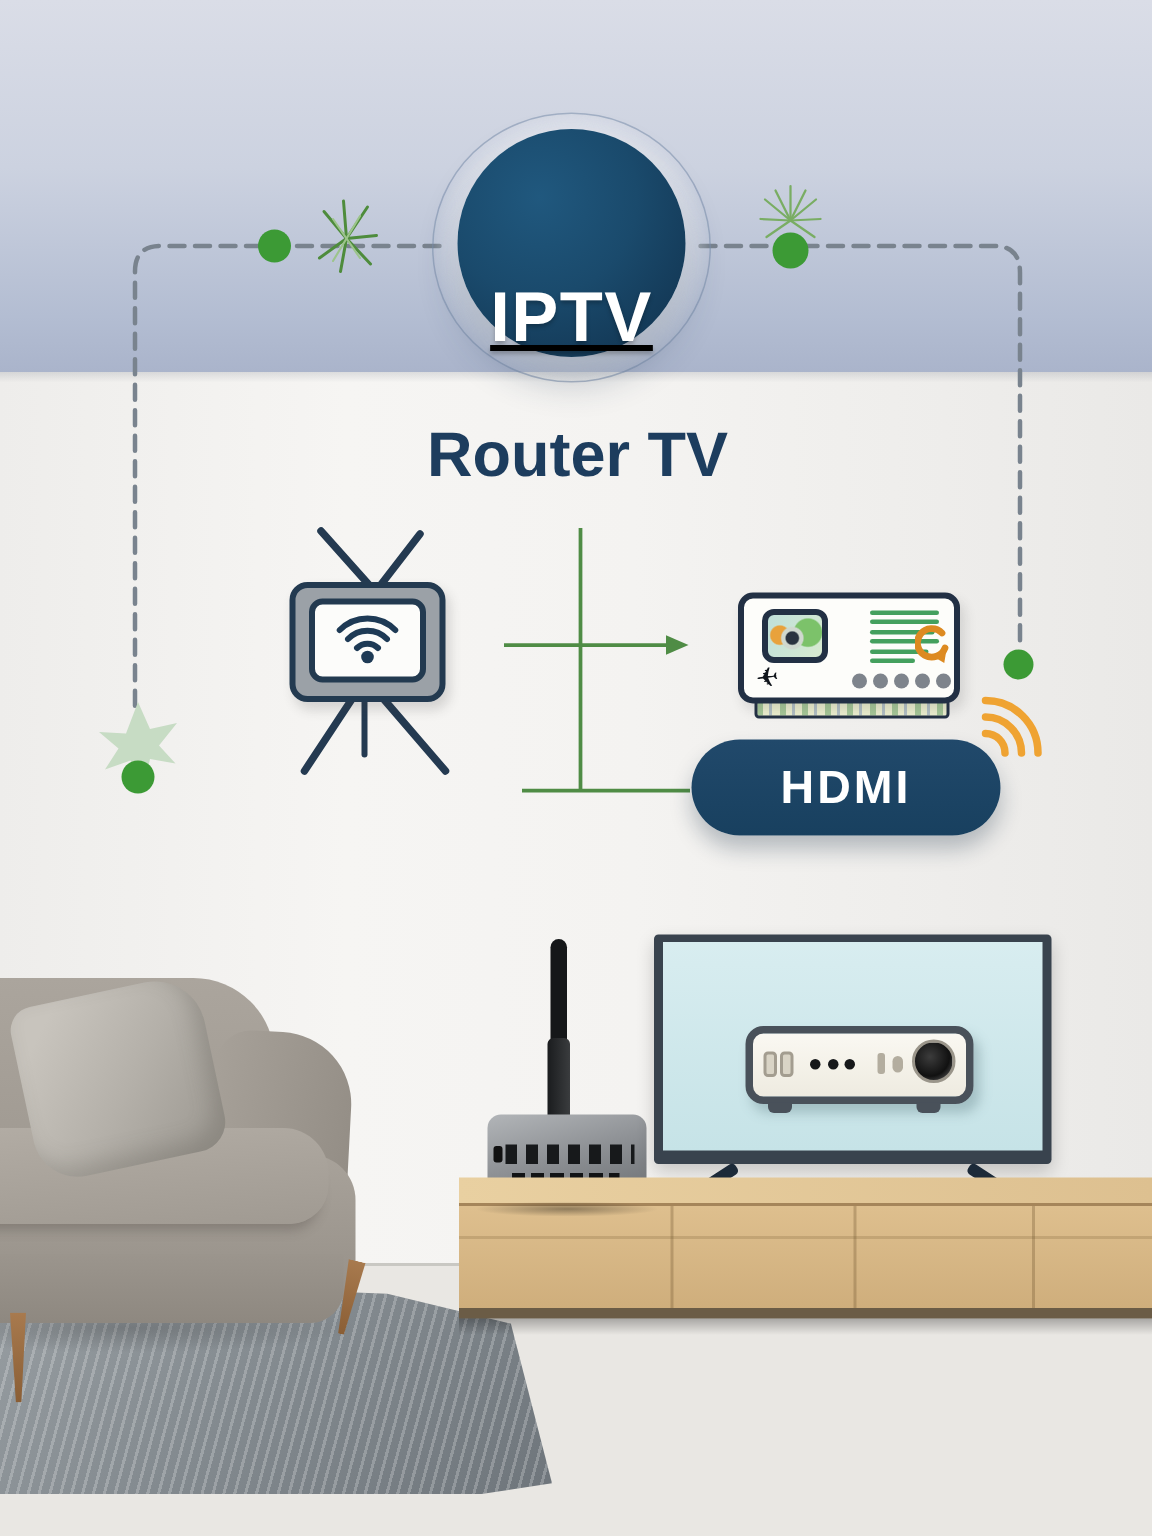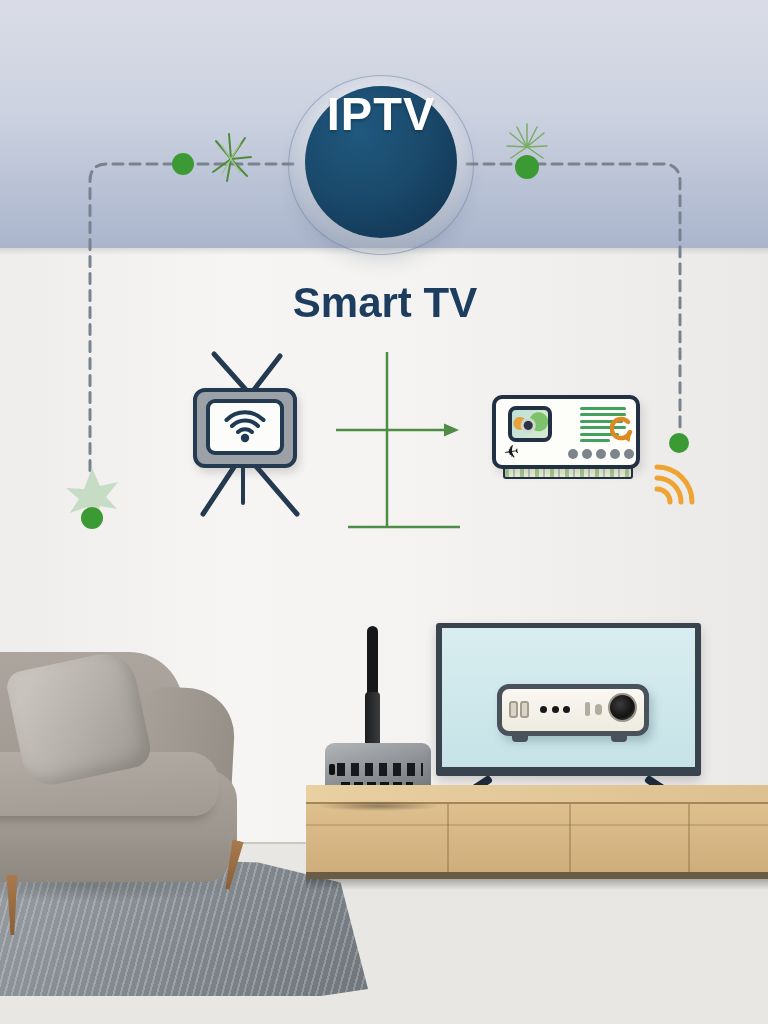--- a/index.html
+++ b/index.html
@@ -108,21 +108,21 @@
 
   
   .overlay{left:0;top:0;width:768px;height:1024px;z-index:20;pointer-events:none;}
 
   .hub-ring{left:288px;top:75px;width:184px;height:178px;border-radius:50%;z-index:25;
     border:1px solid rgba(120,140,170,.55);
     background:radial-gradient(circle,rgba(252,252,254,.95) 0 50%,rgba(252,252,254,0) 72%);}
   .hub-circle{left:305px;top:86px;width:152px;height:152px;border-radius:50%;z-index:26;
     background:radial-gradient(circle at 36% 30%,#20587e 0%,#1a4a6c 45%,#143a58 78%,#113350 100%);
     box-shadow:0 14px 26px rgba(35,55,85,.32);
-    display:flex;align-items:flex-start;justify-content:center;}
+    display:flex;align-items:flex-end;justify-content:center;text-decoration:underline;}
   .hub-label{color:#fff;font-size:47px;font-weight:bold;letter-spacing:1px;
     text-shadow:0 2px 3px rgba(0,0,0,.25);}
 
   .subtitle{left:235px;top:279px;width:300px;text-align:center;z-index:25;
     font-size:42px;font-weight:bold;color:#1d3d5e;}
 
   
   .tvicon{left:193px;top:388px;width:104px;height:80px;box-sizing:border-box;z-index:25;
     border:4px solid #233a50;border-radius:12px;background:#9ba1a7;
     box-shadow:3px 5px 8px rgba(60,60,60,.18);}
@@ -298,21 +298,21 @@
       <line x1="254" y1="464" x2="297" y2="514"></line>
       <line x1="243" y1="466" x2="243" y2="503" stroke-width="4"></line>
     </g>
   </svg>
 
   <div class="abs hub-ring"></div>
   <div class="abs hub-circle">
     <span class="hub-label">IPTV</span>
   </div>
 
-  <div class="abs subtitle">Smart TV</div>
+  <div class="abs subtitle">Router TV</div>
 
   <div class="abs tvicon">
     <div class="abs tvicon-screen">
       <svg width="46" height="36" viewBox="0 0 46 36">
         <g stroke="#1e3a55" stroke-width="4" fill="none" stroke-linecap="round">
           <path d="M16 23 a10 10 0 0 1 14 0"></path>
           <path d="M10 17 a18 18 0 0 1 26 0"></path>
           <path d="M4.5 11 a26 26 0 0 1 37 0"></path>
         </g>
         <circle cx="23" cy="29" r="4.2" fill="#1e3a55"></circle>
@@ -338,14 +338,17 @@
     <div class="abs stbicon-dots">
       <div></div>
         <div></div>
         <div></div>
         <div></div>
         <div></div>
     </div>
     <span class="abs stbicon-plane">✈</span>
   </div>
 
+  <div class="abs pill pill-hdmi">
+    <span>HDMI</span>
+  </div>
 
 </div>
 
 </body></html>

